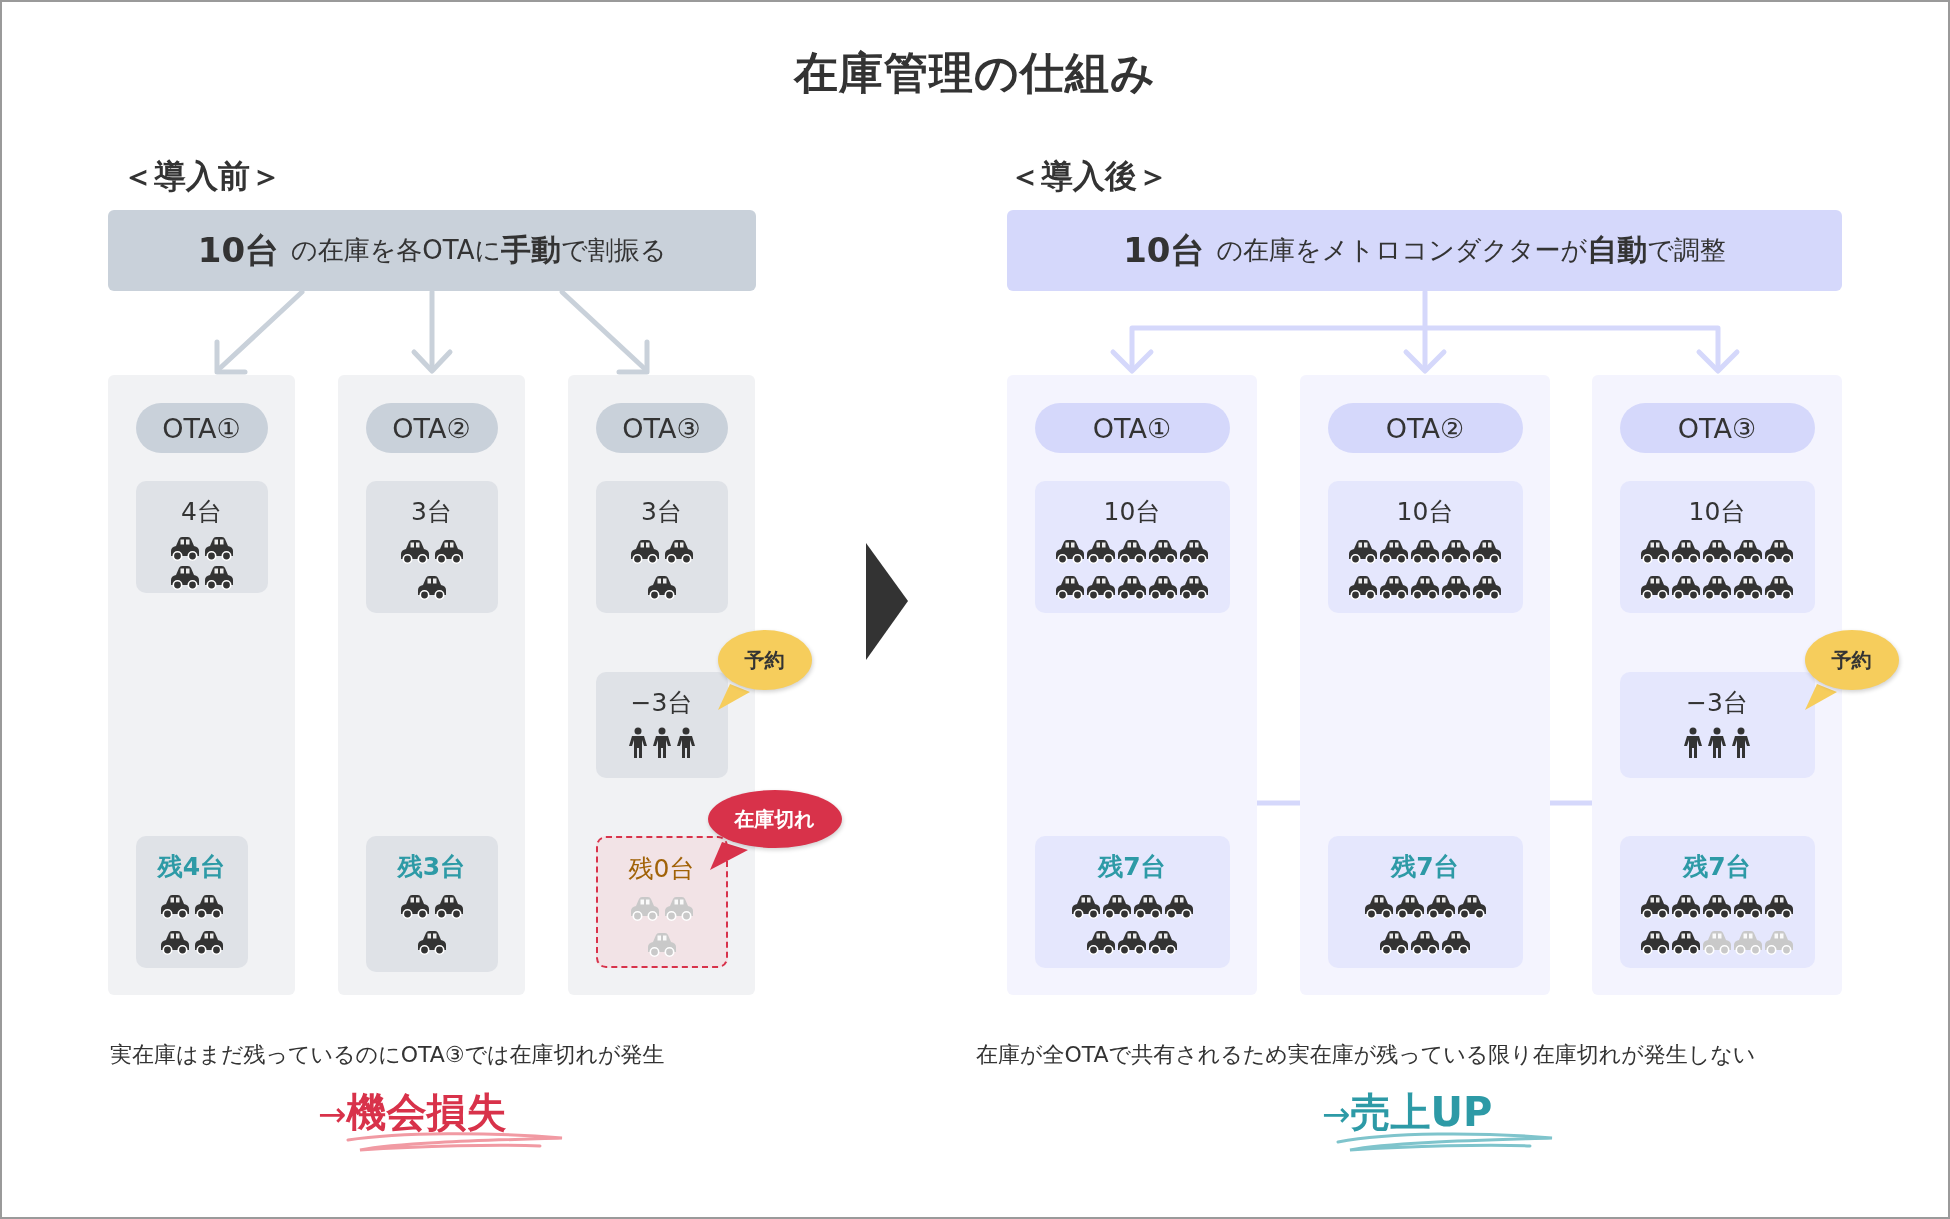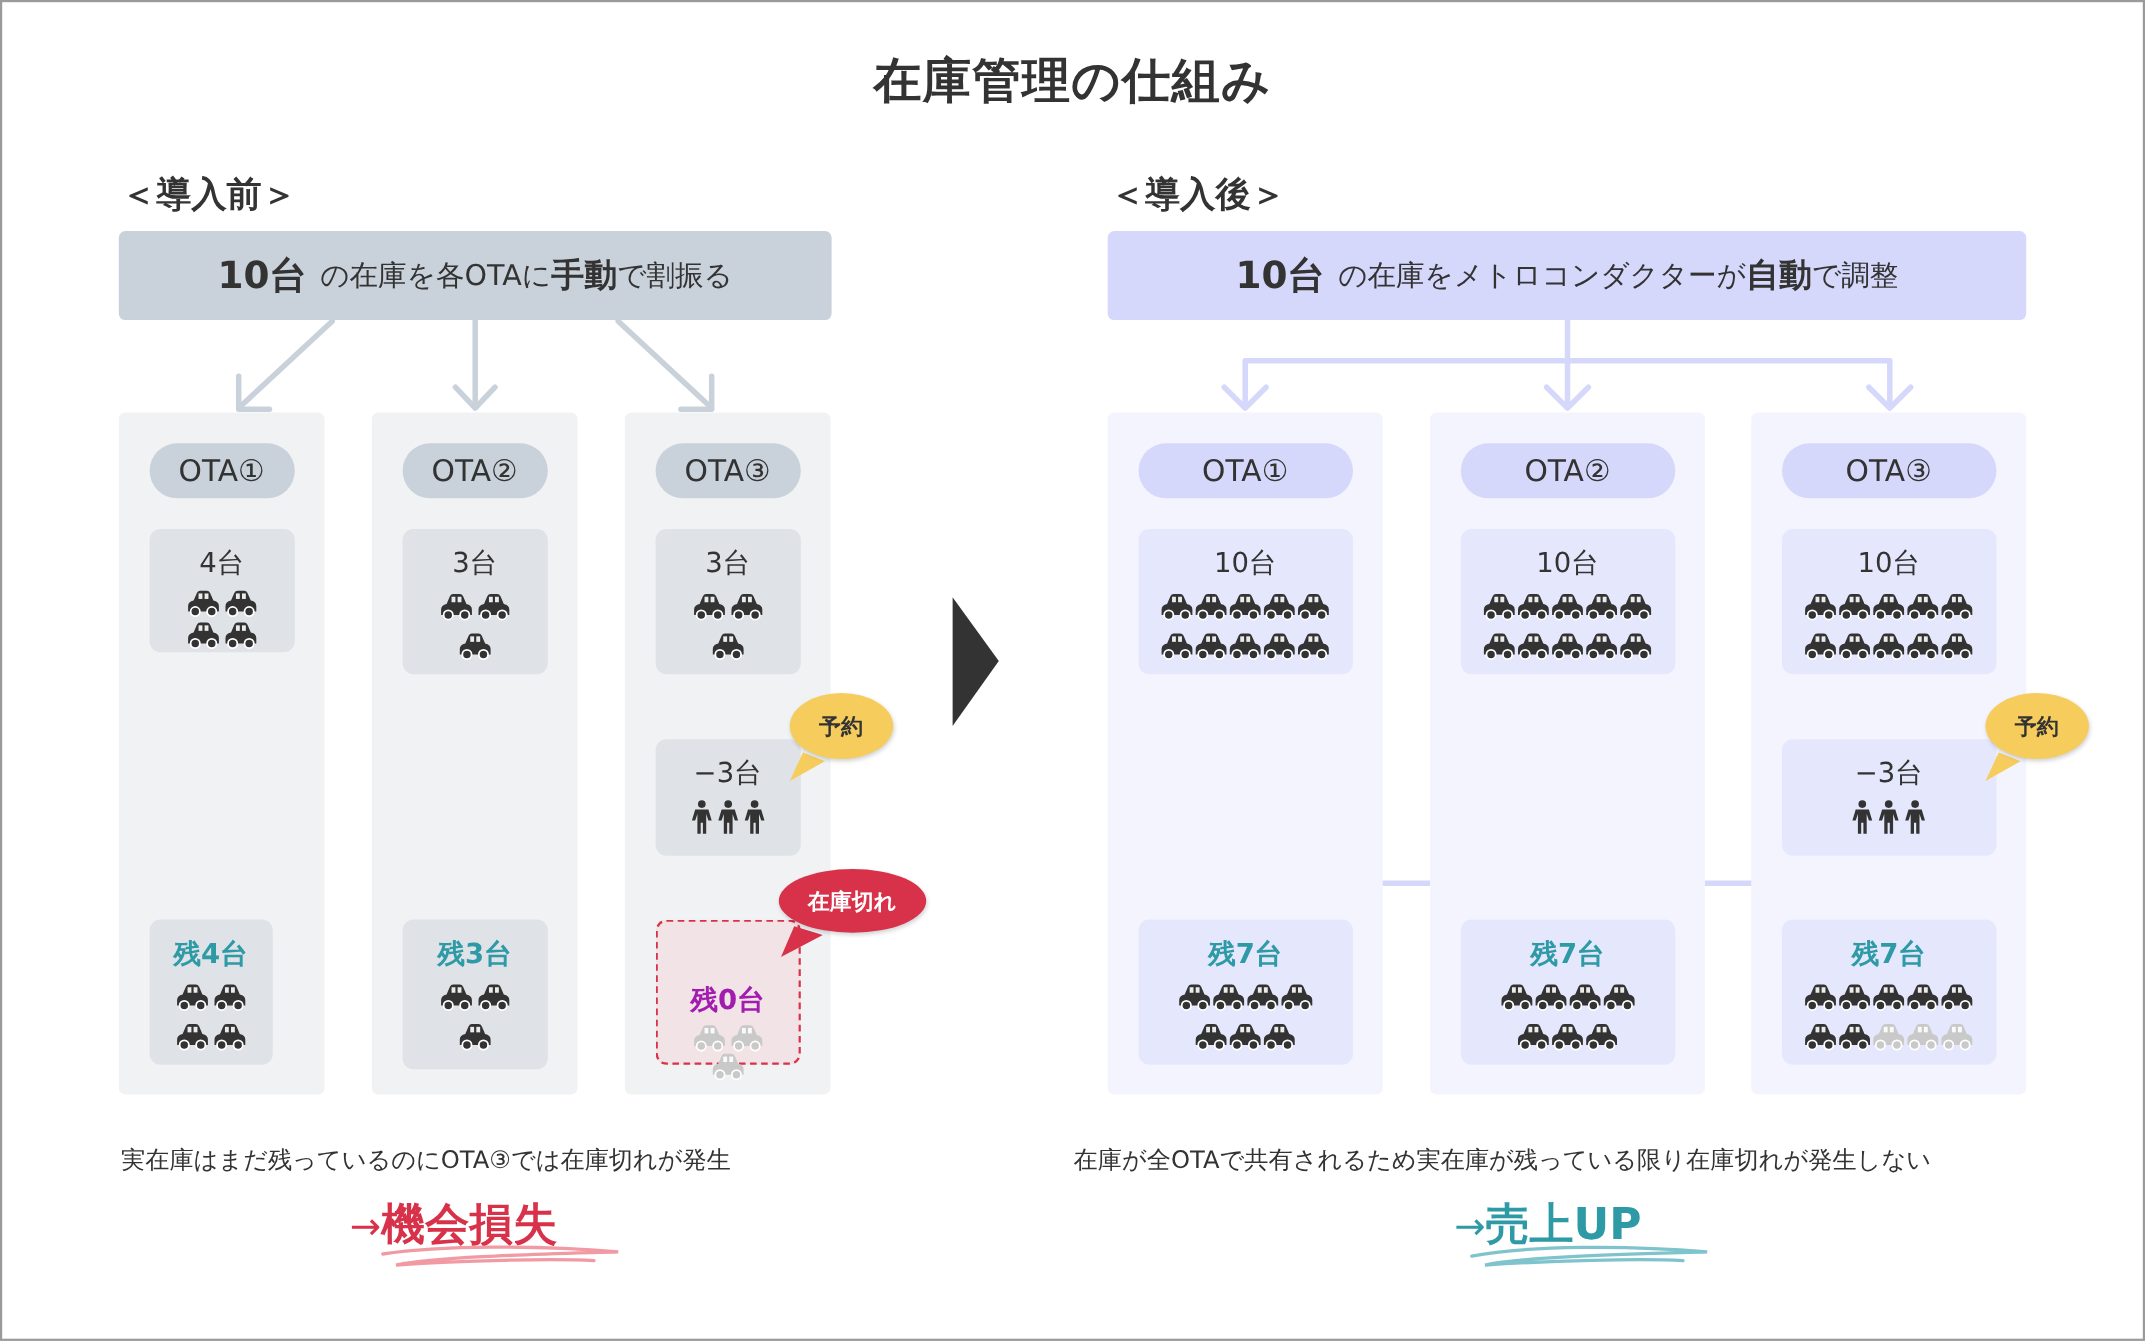--- a/index.html
+++ b/index.html
@@ -18,21 +18,21 @@
   .col.before{background:#f1f2f4;}
   .col.after{background:#f4f4fe;}
   .pill{border-radius:26px;display:flex;align-items:center;justify-content:center;font-size:27px;color:#333;}
   .pill.before{background:#c9d1da;}
   .pill.after{background:#d5d8fb;}
   .box{border-radius:10px;display:flex;flex-direction:column;align-items:center;padding-top:14px;}
   .box.before{background:#dfe2e7;}
   .box.after{background:#e5e7fd;}
   .box .num{font-size:25px;color:#333;margin-bottom:6px;}
   .box .num.teal{color:#2d9aa6;font-weight:bold;}
-  .box .num.red{color:#a21caf;font-weight:bold;margin-top:40px;}
+  .box .num.red{color:#a16207;font-weight:normal;}
   .box.empty{background:#f2e3e6;border:2px dashed #d8324a;}
   .icons-row{display:flex;justify-content:center;gap:4px;height:36px;align-items:center;}
   .icons-row.tight{gap:1px;}
   .car svg,.person svg{display:block;}
   .bubble{display:flex;align-items:center;justify-content:center;font-size:20px;font-weight:bold;border-radius:50%;box-shadow:1px 2px 4px rgba(0,0,0,0.18);}
   .bubble.yellow{background:#f6cd5c;color:#333;}
   .bubble.red{background:#d8324a;color:#fff;}
   .caption{font-size:22px;color:#333;white-space:nowrap;}
   .outcome{font-size:40px;font-weight:bold;white-space:nowrap;}
   .outcome .arrow{font-weight:normal;font-size:34px;}
@@ -79,21 +79,21 @@
     <line x1="1718" y1="778" x2="1718" y2="832"></line>
     <polyline points="1132,832 1132,803 1718,803"></polyline>
     <line x1="1425" y1="803" x2="1425" y2="832"></line>
     <polyline points="1113,815 1132,834 1151,815"></polyline>
     <polyline points="1406,815 1425,834 1444,815"></polyline>
     <polyline points="1699,815 1718,834 1737,815"></polyline>
   </g>
   <polygon points="866,543 908,601 866,660" fill="#333"></polygon>
 </svg>
 
-<div class="abs section-label" style="left:110px;top:155px;font-family:Liberation Serif, serif;">＜導入前＞</div>
+<div class="abs section-label" style="left:122px;top:155px;font-family:Liberation Serif, serif;">＜導入前＞</div>
 <div class="abs banner before" style="left:108px;top:210px;width:648px;height:81px;">
   <span class="big">10台</span>
   <span>の在庫を各OTAに</span>
   <span class="bold">手動</span>
   <span>で割振る</span>
 </div>
 
 <div id="before-cols">
     <div class="abs col before" style="left:108px;top:375px;width:187px;height:620px;"></div>
     <div class="abs pill before" style="left:135.5px;top:403px;width:132px;height:50px;">OTA①</div>

